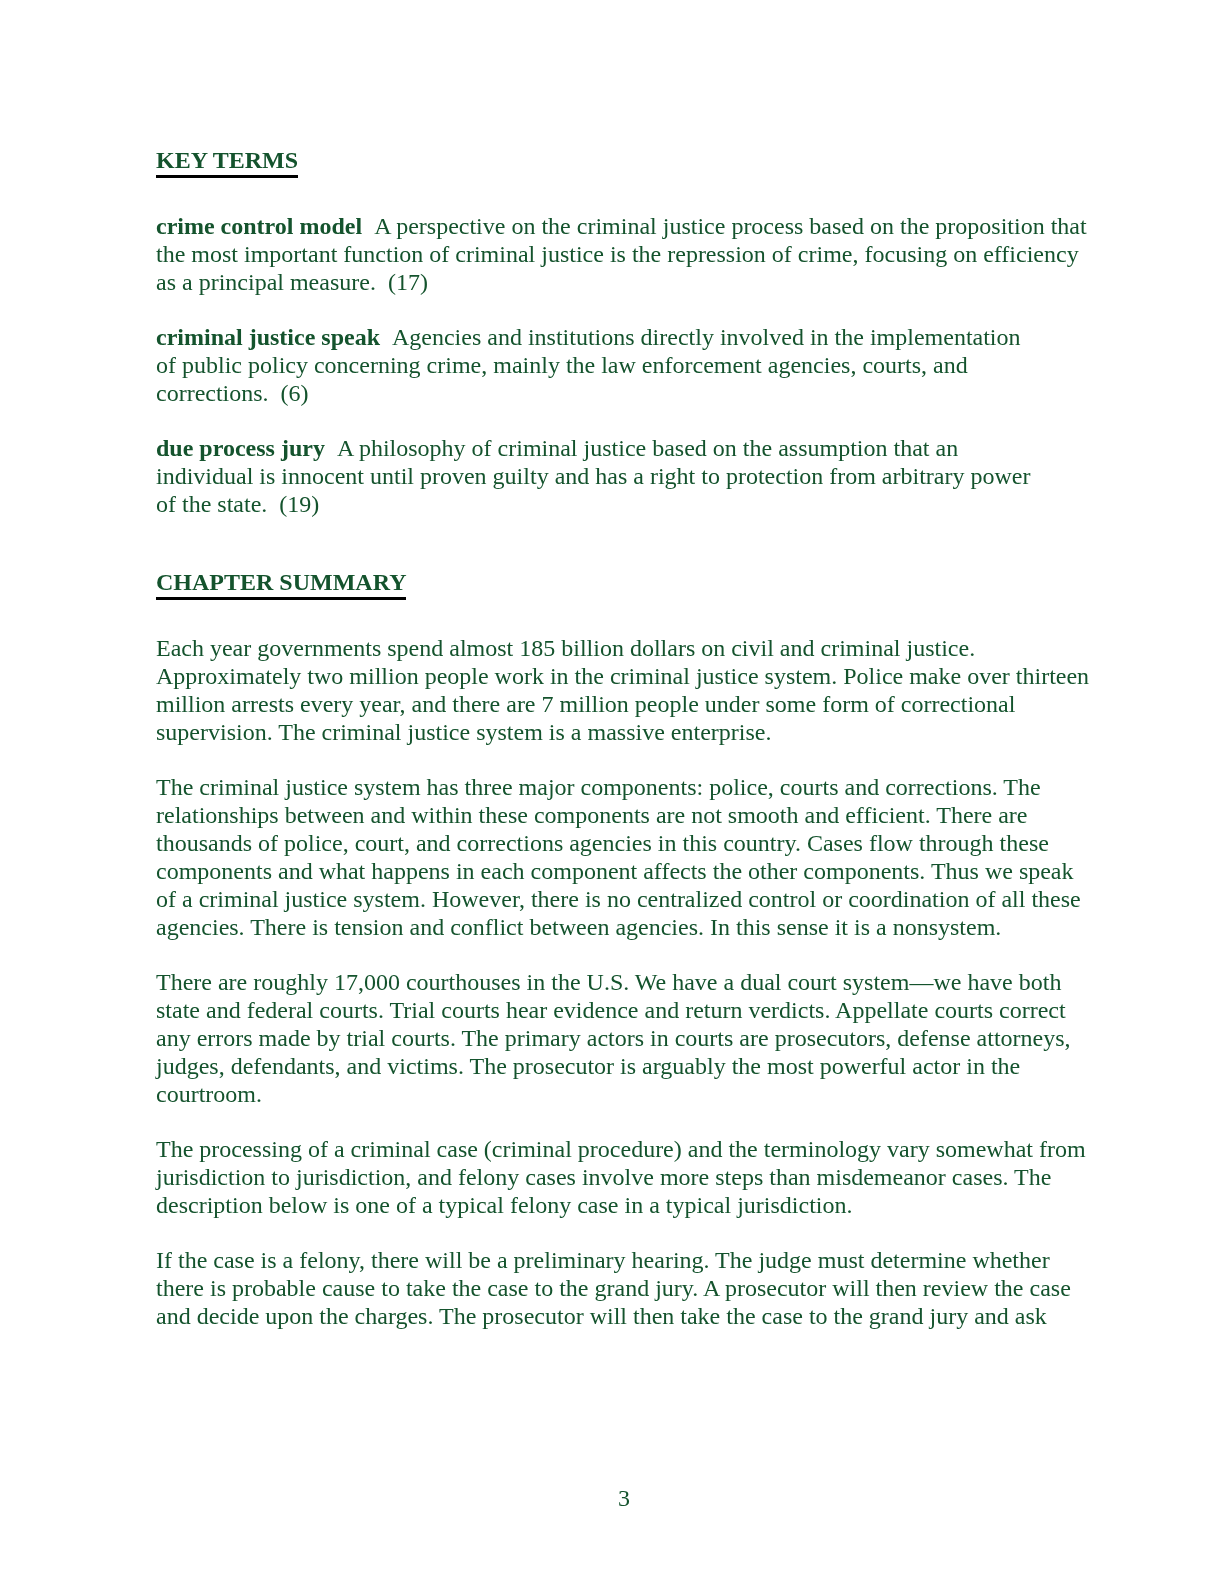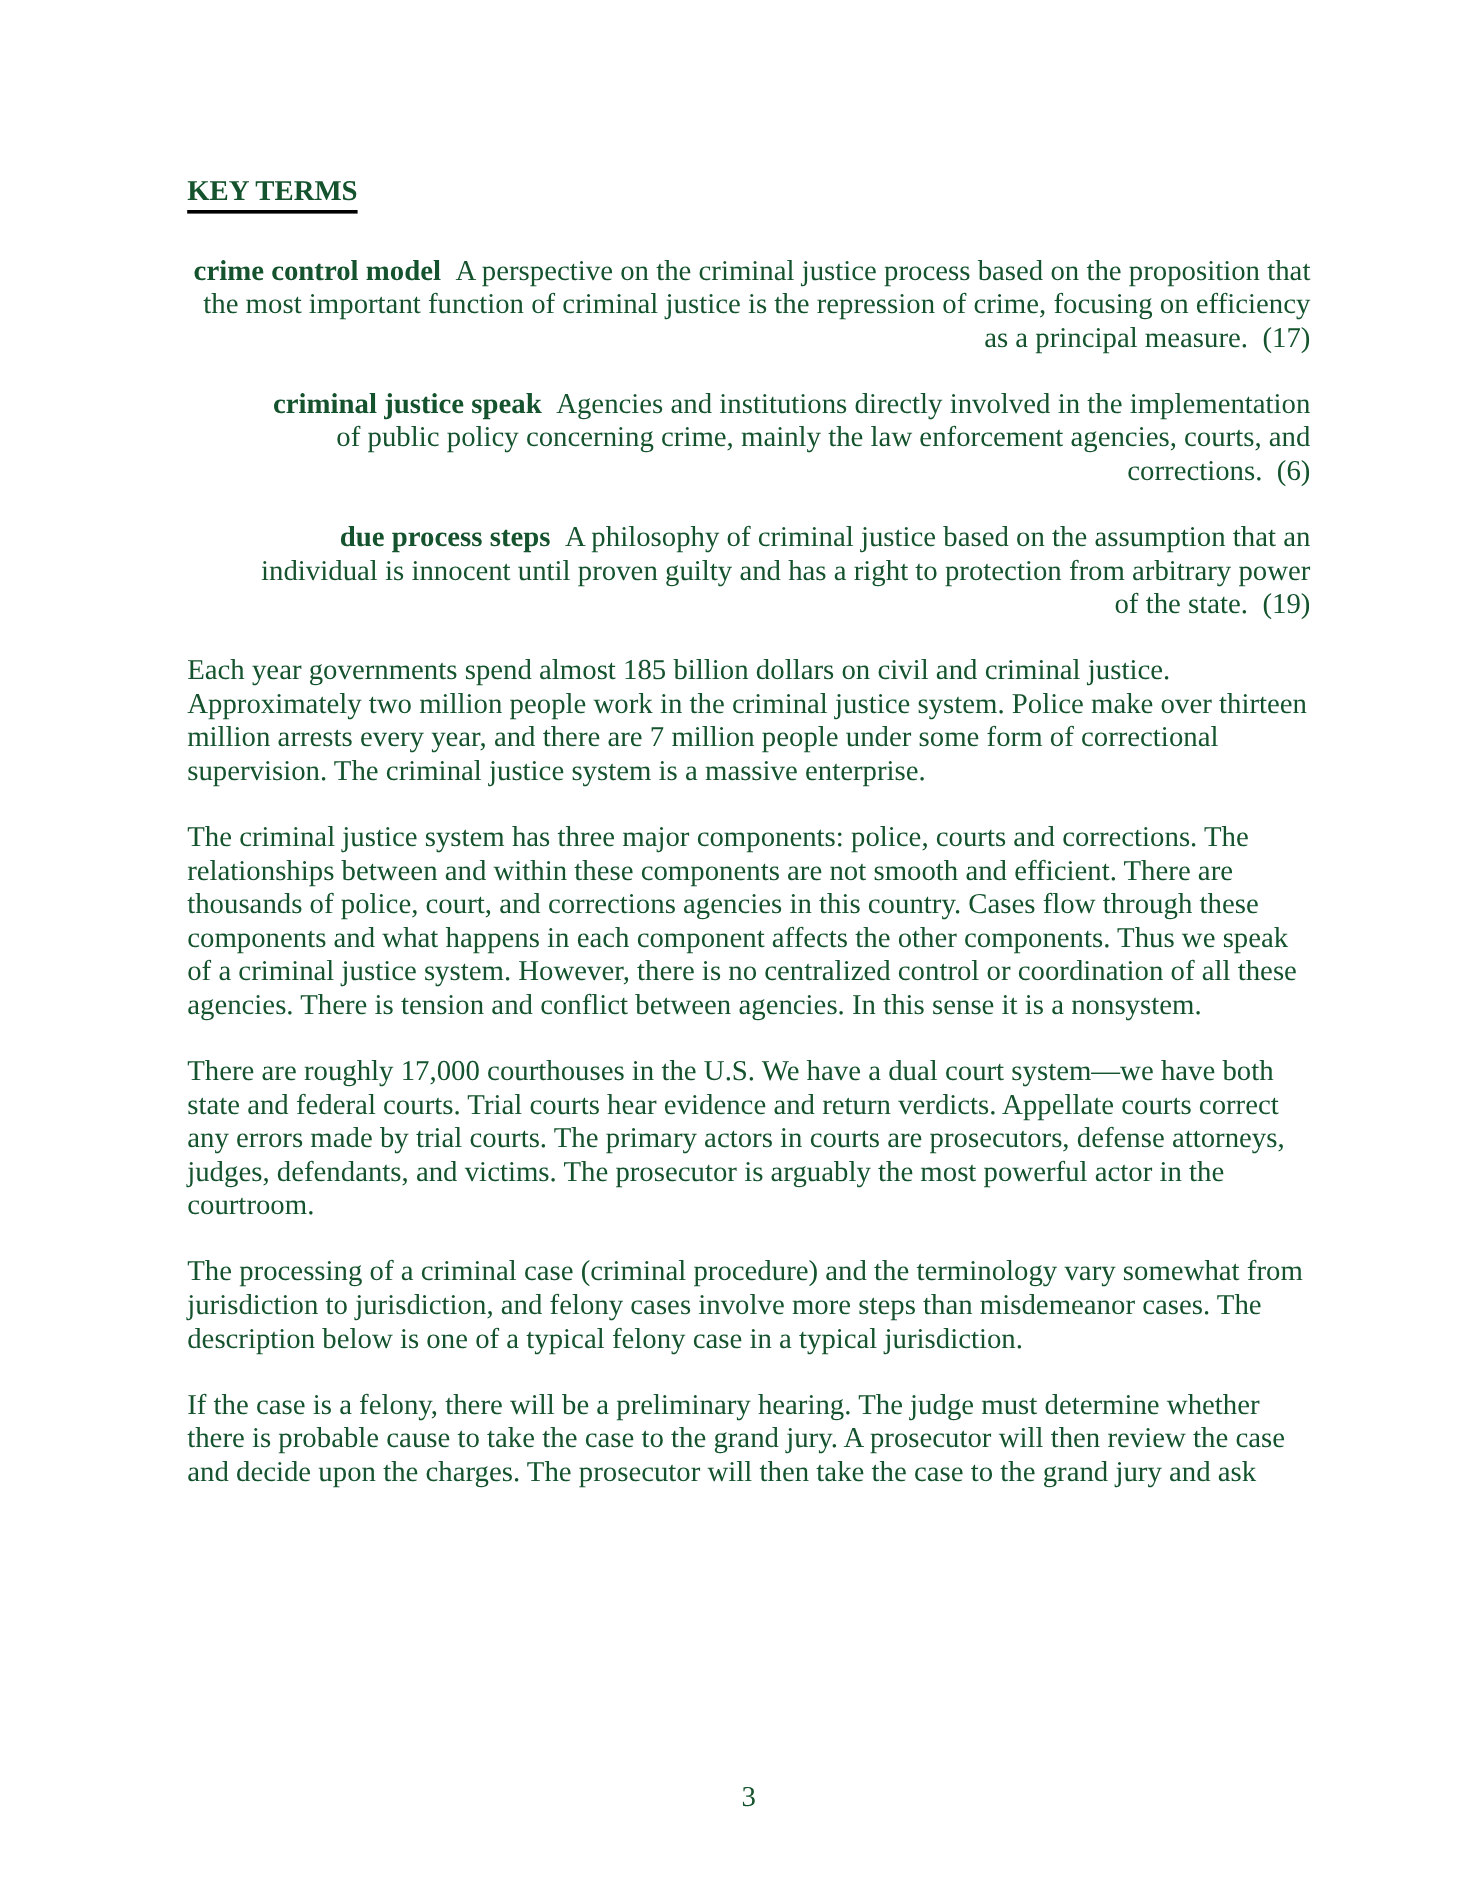--- a/index.html
+++ b/index.html
@@ -29,21 +29,20 @@
   .heading .heading-text {
     display: inline-block;
     border-bottom: 3px solid #000000;
     padding-bottom: 1px;
   }
   .summary-heading {
     margin-top: 50px;
   }
   .term-entry {
     margin: 0 0 27px 0;
-    text-align: right;
   }
   .term-entry .term-name {
     font-weight: bold;
     margin-right: 12px;
   }
   .term-entry .term-def {
     white-space: pre-line;
   }
   .para {
     margin: 0 0 27px 0;
@@ -73,25 +72,28 @@
 as a principal measure.&nbsp; (17)</span>
   </p>
 
   <p class="term-entry">
     <span class="term-name">criminal justice speak</span><span class="term-def">Agencies and institutions directly involved in the implementation
 of public policy concerning crime, mainly the law enforcement agencies, courts, and
 corrections.&nbsp; (6)</span>
   </p>
 
   <p class="term-entry">
-    <span class="term-name">due process steps</span><span class="term-def">A philosophy of criminal justice based on the assumption that an
+    <span class="term-name">due process jury</span><span class="term-def">A philosophy of criminal justice based on the assumption that an
 individual is innocent until proven guilty and has a right to protection from arbitrary power
 of the state.&nbsp; (19)</span>
   </p>
 
+  <div class="heading summary-heading">
+    <span class="heading-text">CHAPTER SUMMARY</span>
+  </div>
 
   <p class="para">Each year governments spend almost 185 billion dollars on civil and criminal justice.
 Approximately two million people work in the criminal justice system. Police make over thirteen
 million arrests every year, and there are 7 million people under some form of correctional
 supervision. The criminal justice system is a massive enterprise.</p>
   <p class="para">The criminal justice system has three major components: police, courts and corrections. The
 relationships between and within these components are not smooth and efficient. There are
 thousands of police, court, and corrections agencies in this country. Cases flow through these
 components and what happens in each component affects the other components. Thus we speak
 of a criminal justice system. However, there is no centralized control or coordination of all these

